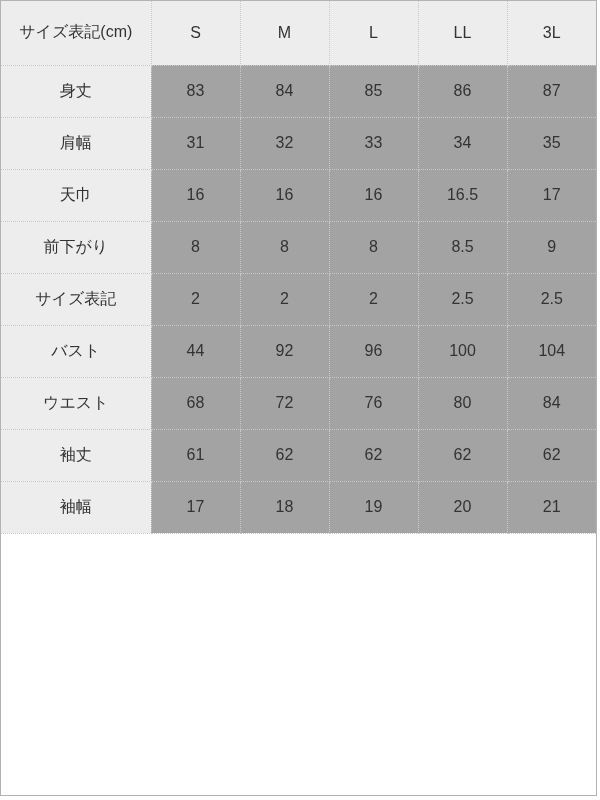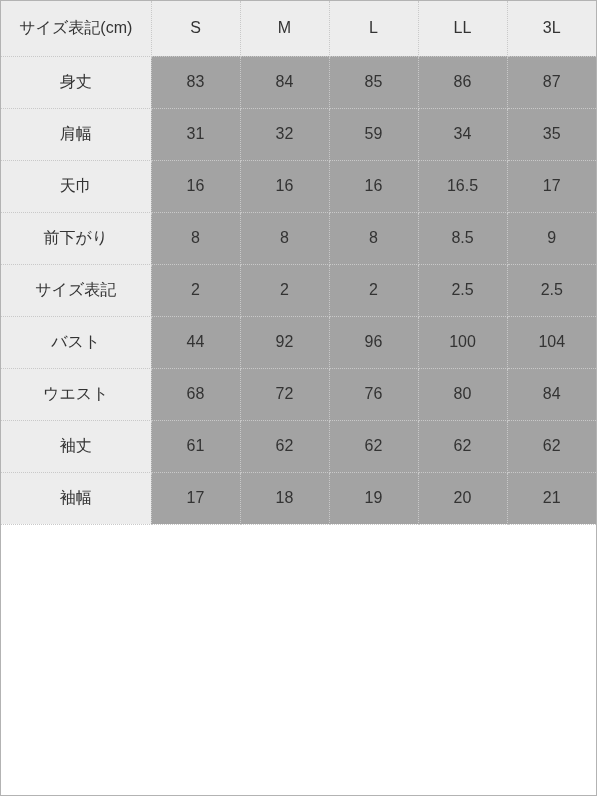--- a/index.html
+++ b/index.html
@@ -34,21 +34,21 @@
     font-weight: normal;
     font-size: 16px;
     color: #333333;
     padding: 0;
   }
   
   .size-table tr > *:first-child { border-left: none; }
   .size-table tr > *:last-child  { border-right: none; }
   .size-table thead tr > *       { border-top: none; }
 
-  .size-table thead tr { height: 55px; }
+  .size-table thead tr { height: 64px; }
   .size-table tbody tr { height: 52px; padding-left: 47px; }
 
   .size-table thead th,
   .size-table tbody th {
     background: #ededed;
   }
   .size-table tbody td {
     background: #a3a3a3;
   }
 
@@ -97,21 +97,21 @@
           <td>83</td>
           <td>84</td>
           <td>85</td>
           <td>86</td>
           <td>87</td>
         </tr>
         <tr>
           <th>肩幅</th>
           <td>31</td>
           <td>32</td>
-          <td>59</td>
+          <td>33</td>
           <td>34</td>
           <td>35</td>
         </tr>
         <tr>
           <th>天巾</th>
           <td>16</td>
           <td>16</td>
           <td>16</td>
           <td>16.5</td>
           <td>17</td>

